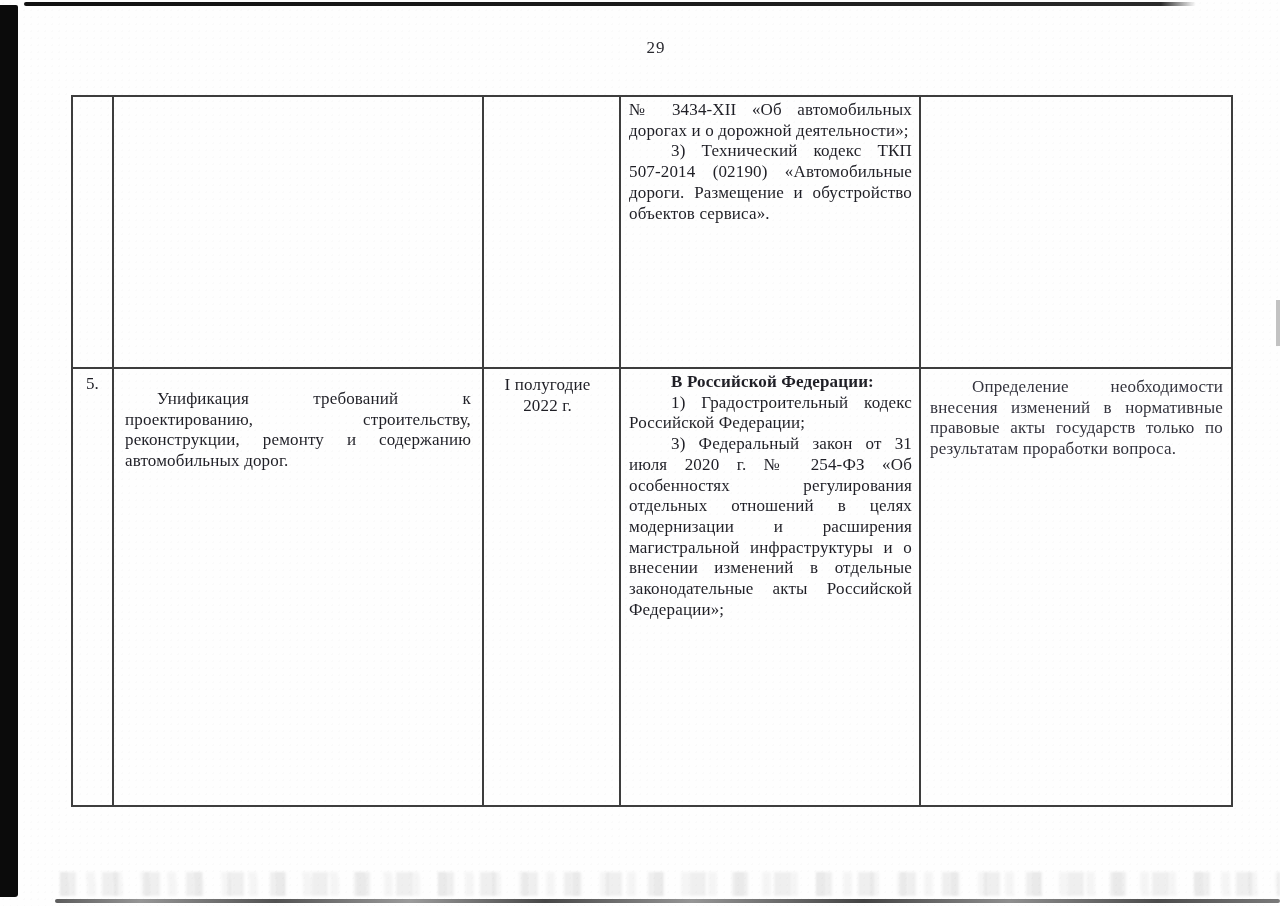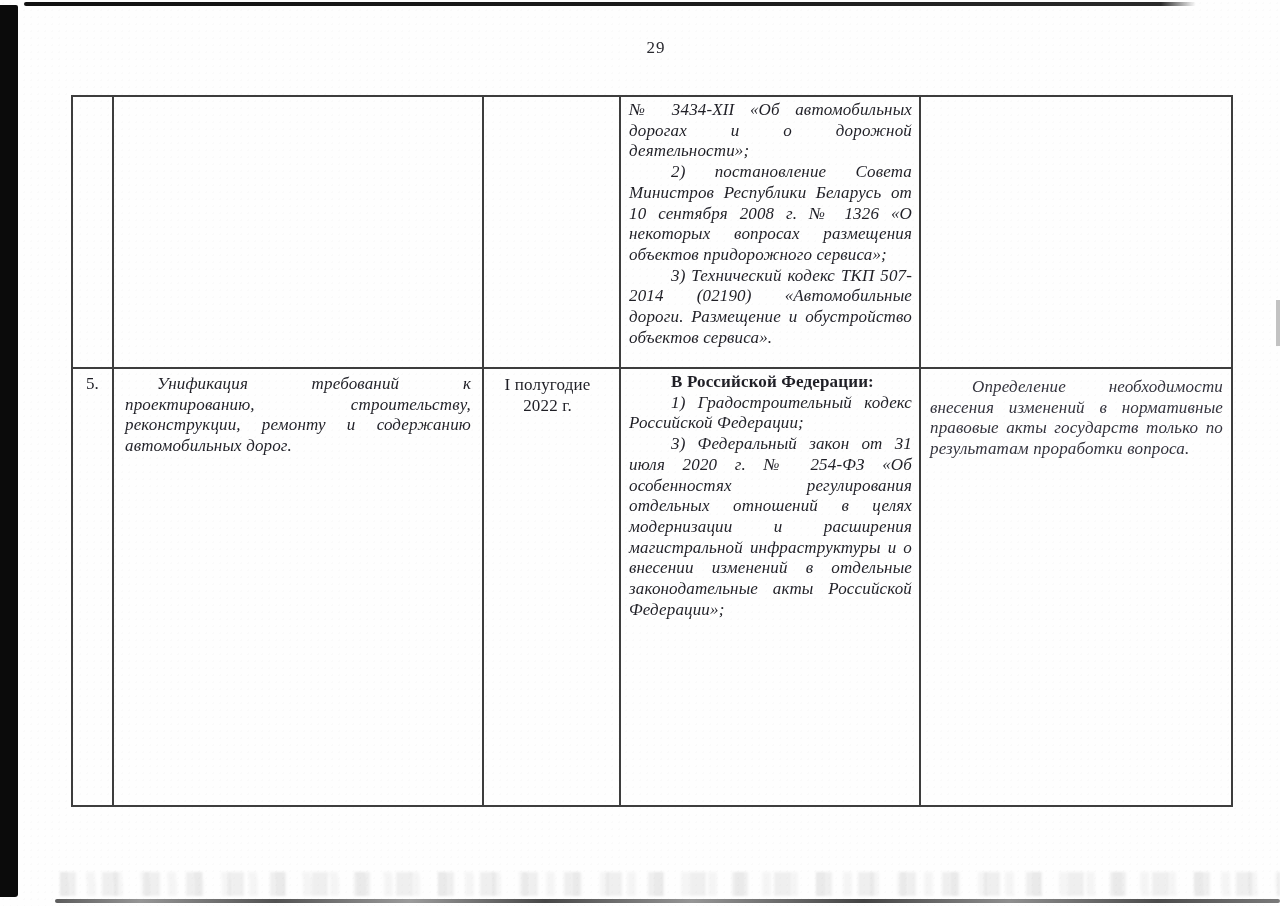--- a/index.html
+++ b/index.html
@@ -92,27 +92,27 @@
     overflow: hidden;
     font-size: 17px;
     line-height: 20.7px;
     letter-spacing: 0.15px;
     color: #1f1f26;
   }
   .cell.last-col { border-right: none; }
   .cell.last-row { border-bottom: none; }
 
   .c-num  { padding: 5px 2px 0 2px; text-align: center; }
-  .c-task { padding: 5px 11px 0 11px; }
+  .c-task { padding: 20px 11px 0 11px; }
   .c-term { padding: 6px 12px 0 4px; text-align: center; }
   .c-legal { padding: 3px 7px 0 8px; }
   .c-result { padding: 8px 8px 0 9px; color: #33333d; }
 
   .cell p { margin: 0; }
-  .just { text-align: justify; font-style: italic; }
+  .just { text-align: justify; }
   .ind  { text-indent: 42px; }
   .bold { font-weight: bold; }
   .task-ind { text-indent: 32px; }
 </style>
 </head>
 <body>
 
 <div class="page">
 
   <div class="left-strip"></div>
@@ -123,21 +123,20 @@
 
   <div class="page-number">29</div>
 
   <div class="doc-table">
 
     <div class="cell c-num"></div>
     <div class="cell c-task"></div>
     <div class="cell c-term"></div>
     <div class="cell c-legal">
       <p class="just">№ 3434-XII «Об автомобильных дорогах и о дорожной деятельности»;</p>
-      <p class="just ind">2) постановление Совета Министров Республики Беларусь от 10 сентября 2008 г. № 1326 «О некоторых вопросах размещения объектов придорожного сервиса»;</p>
       <p class="just ind">3) Технический кодекс ТКП 507-2014 (02190) «Автомобильные дороги. Размещение и обустройство объектов сервиса».</p>
     </div>
     <div class="cell c-result last-col"></div>
 
     <div class="cell c-num last-row">
       <p>5.</p>
     </div>
     <div class="cell c-task last-row">
       <p class="just task-ind">Унификация требований к проектированию, строительству, реконструкции, ремонту и содержанию автомобильных дорог.</p>
     </div>

